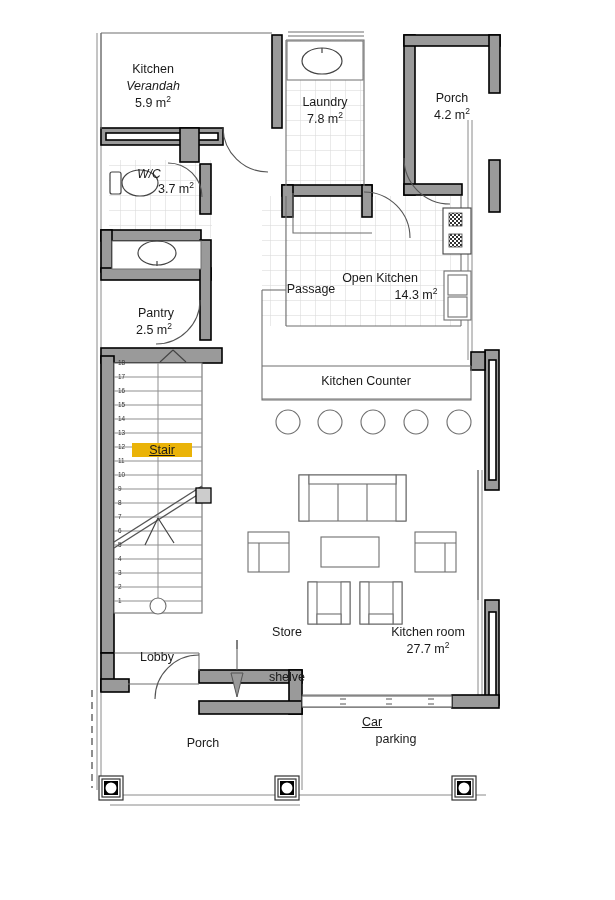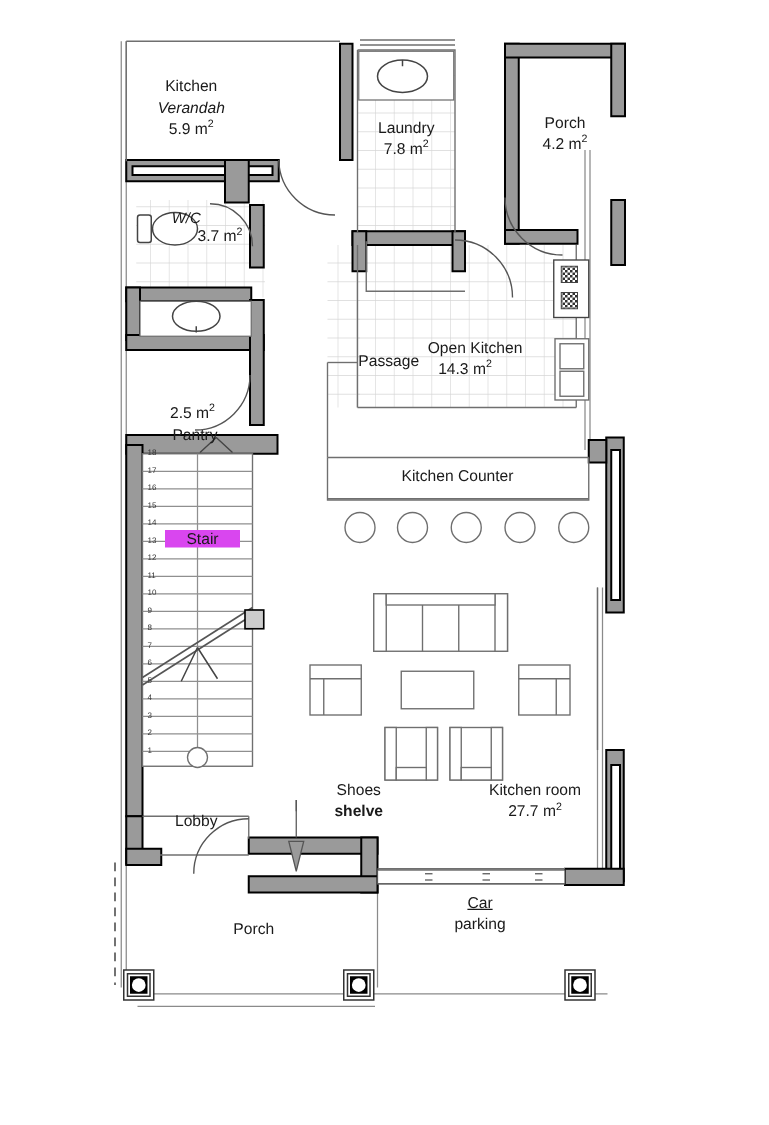--- a/index.html
+++ b/index.html
@@ -324,47 +324,47 @@
 </div>
 
 <div class="lbl s12" style="left:119px;top:168px;width:60px;">W/C</div>
 <div class="lbl s13" style="left:137px;top:182px;width:78px;">
   <span>3.7 m</span><sup>2</sup>
 </div>
 
 <div class="lbl s13" style="left:222px;top:282px;width:82px;text-align:center;margin-left:48px;">Passage</div>
 
 <div class="lbl s13" style="left:300px;top:271px;width:160px;">Open Kitchen</div>
-<div class="lbl s13" style="left:300px;top:288px;width:144px;">
+<div class="lbl s13" style="left:300px;top:288px;width:144px;padding-left:44px;">
   <span>14.3 m</span><sup>2</sup>
 </div>
 
-<div class="lbl s13" style="left:110px;top:306px;width:92px;margin-top:35px;">Pantry</div>
+<div class="lbl s13" style="left:110px;top:306px;width:92px;">Pantry</div>
 <div class="lbl s13" style="left:108px;top:323px;width:92px;">
   <span>2.5 m</span><sup>2</sup>
 </div>
 
 <div class="lbl s13" style="left:286px;top:374px;width:160px;">Kitchen Counter</div>
 
-<div class="lbl s13" style="left:132px;top:424px;width:60px;background:#d946ef;">Stair</div>
+<div class="lbl s13" style="left:132px;top:443px;width:60px;background:#eab308;text-decoration:underline;">Stair</div>
 
 <div class="lbl s13" style="left:122px;top:650px;width:70px;">Lobby</div>
 
-<div class="lbl s13" style="left:248px;top:625px;width:78px;">Shoes</div>
-<div class="lbl s13" style="left:248px;top:642px;width:78px;font-weight:bold;">shelve</div>
+<div class="lbl s13" style="left:248px;top:625px;width:78px;">Store</div>
+<div class="lbl s13" style="left:248px;top:670px;width:78px;">shelve</div>
 
 <div class="lbl s13" style="left:374px;top:625px;width:108px;">Kitchen room</div>
 <div class="lbl s13" style="left:374px;top:642px;width:108px;">
   <span>27.7 m</span><sup>2</sup>
 </div>
 
 <div class="lbl s13" style="left:158px;top:736px;width:90px;">Porch</div>
 
-<div class="lbl s13" style="left:336px;top:715px;width:96px;text-decoration:underline;">Car</div>
-<div class="lbl s13" style="left:336px;top:732px;width:96px;text-align:center;">parking</div>
+<div class="lbl s13" style="left:324px;top:715px;width:96px;text-decoration:underline;">Car</div>
+<div class="lbl s13" style="left:348px;top:732px;width:96px;text-align:center;">parking</div>
 
 <div id="stair-numbers">
     <div class="stairnum" style="left: 118px; top: 597px;">1</div>
     <div class="stairnum" style="left: 118px; top: 583px;">2</div>
     <div class="stairnum" style="left: 118px; top: 569px;">3</div>
     <div class="stairnum" style="left: 118px; top: 555px;">4</div>
     <div class="stairnum" style="left: 118px; top: 541px;">5</div>
     <div class="stairnum" style="left: 118px; top: 527px;">6</div>
     <div class="stairnum" style="left: 118px; top: 513px;">7</div>
     <div class="stairnum" style="left: 118px; top: 499px;">8</div>

